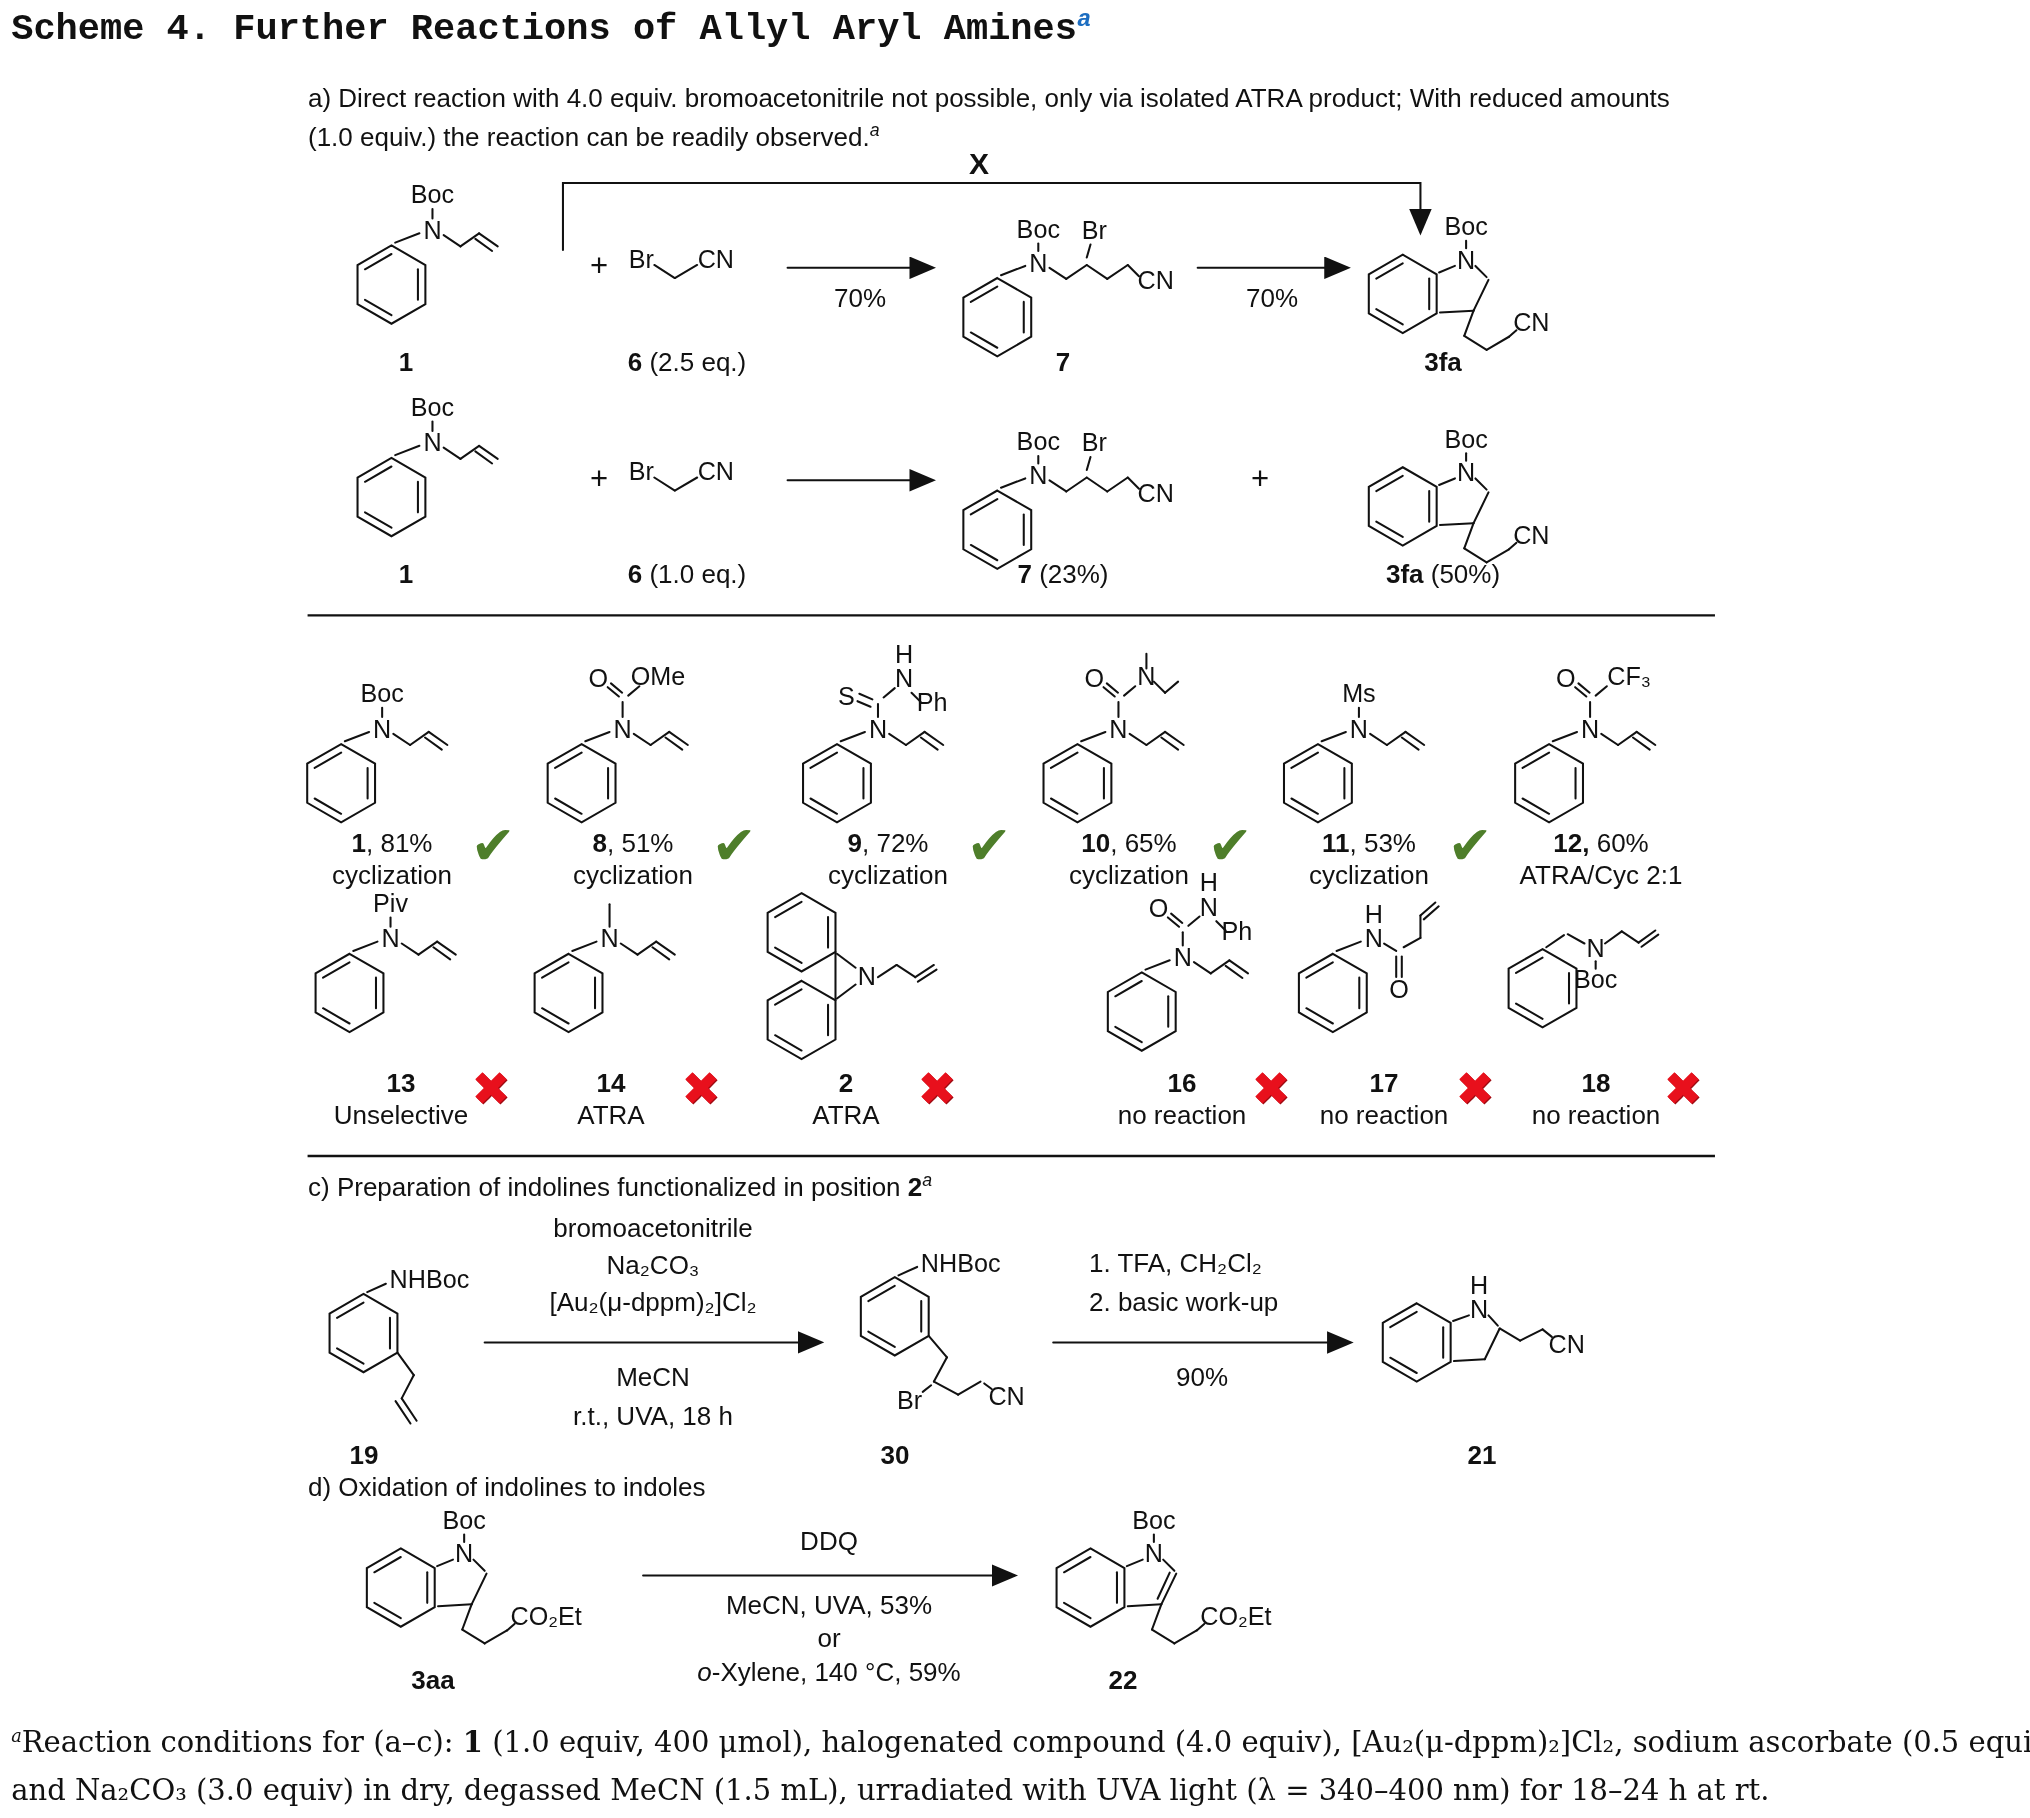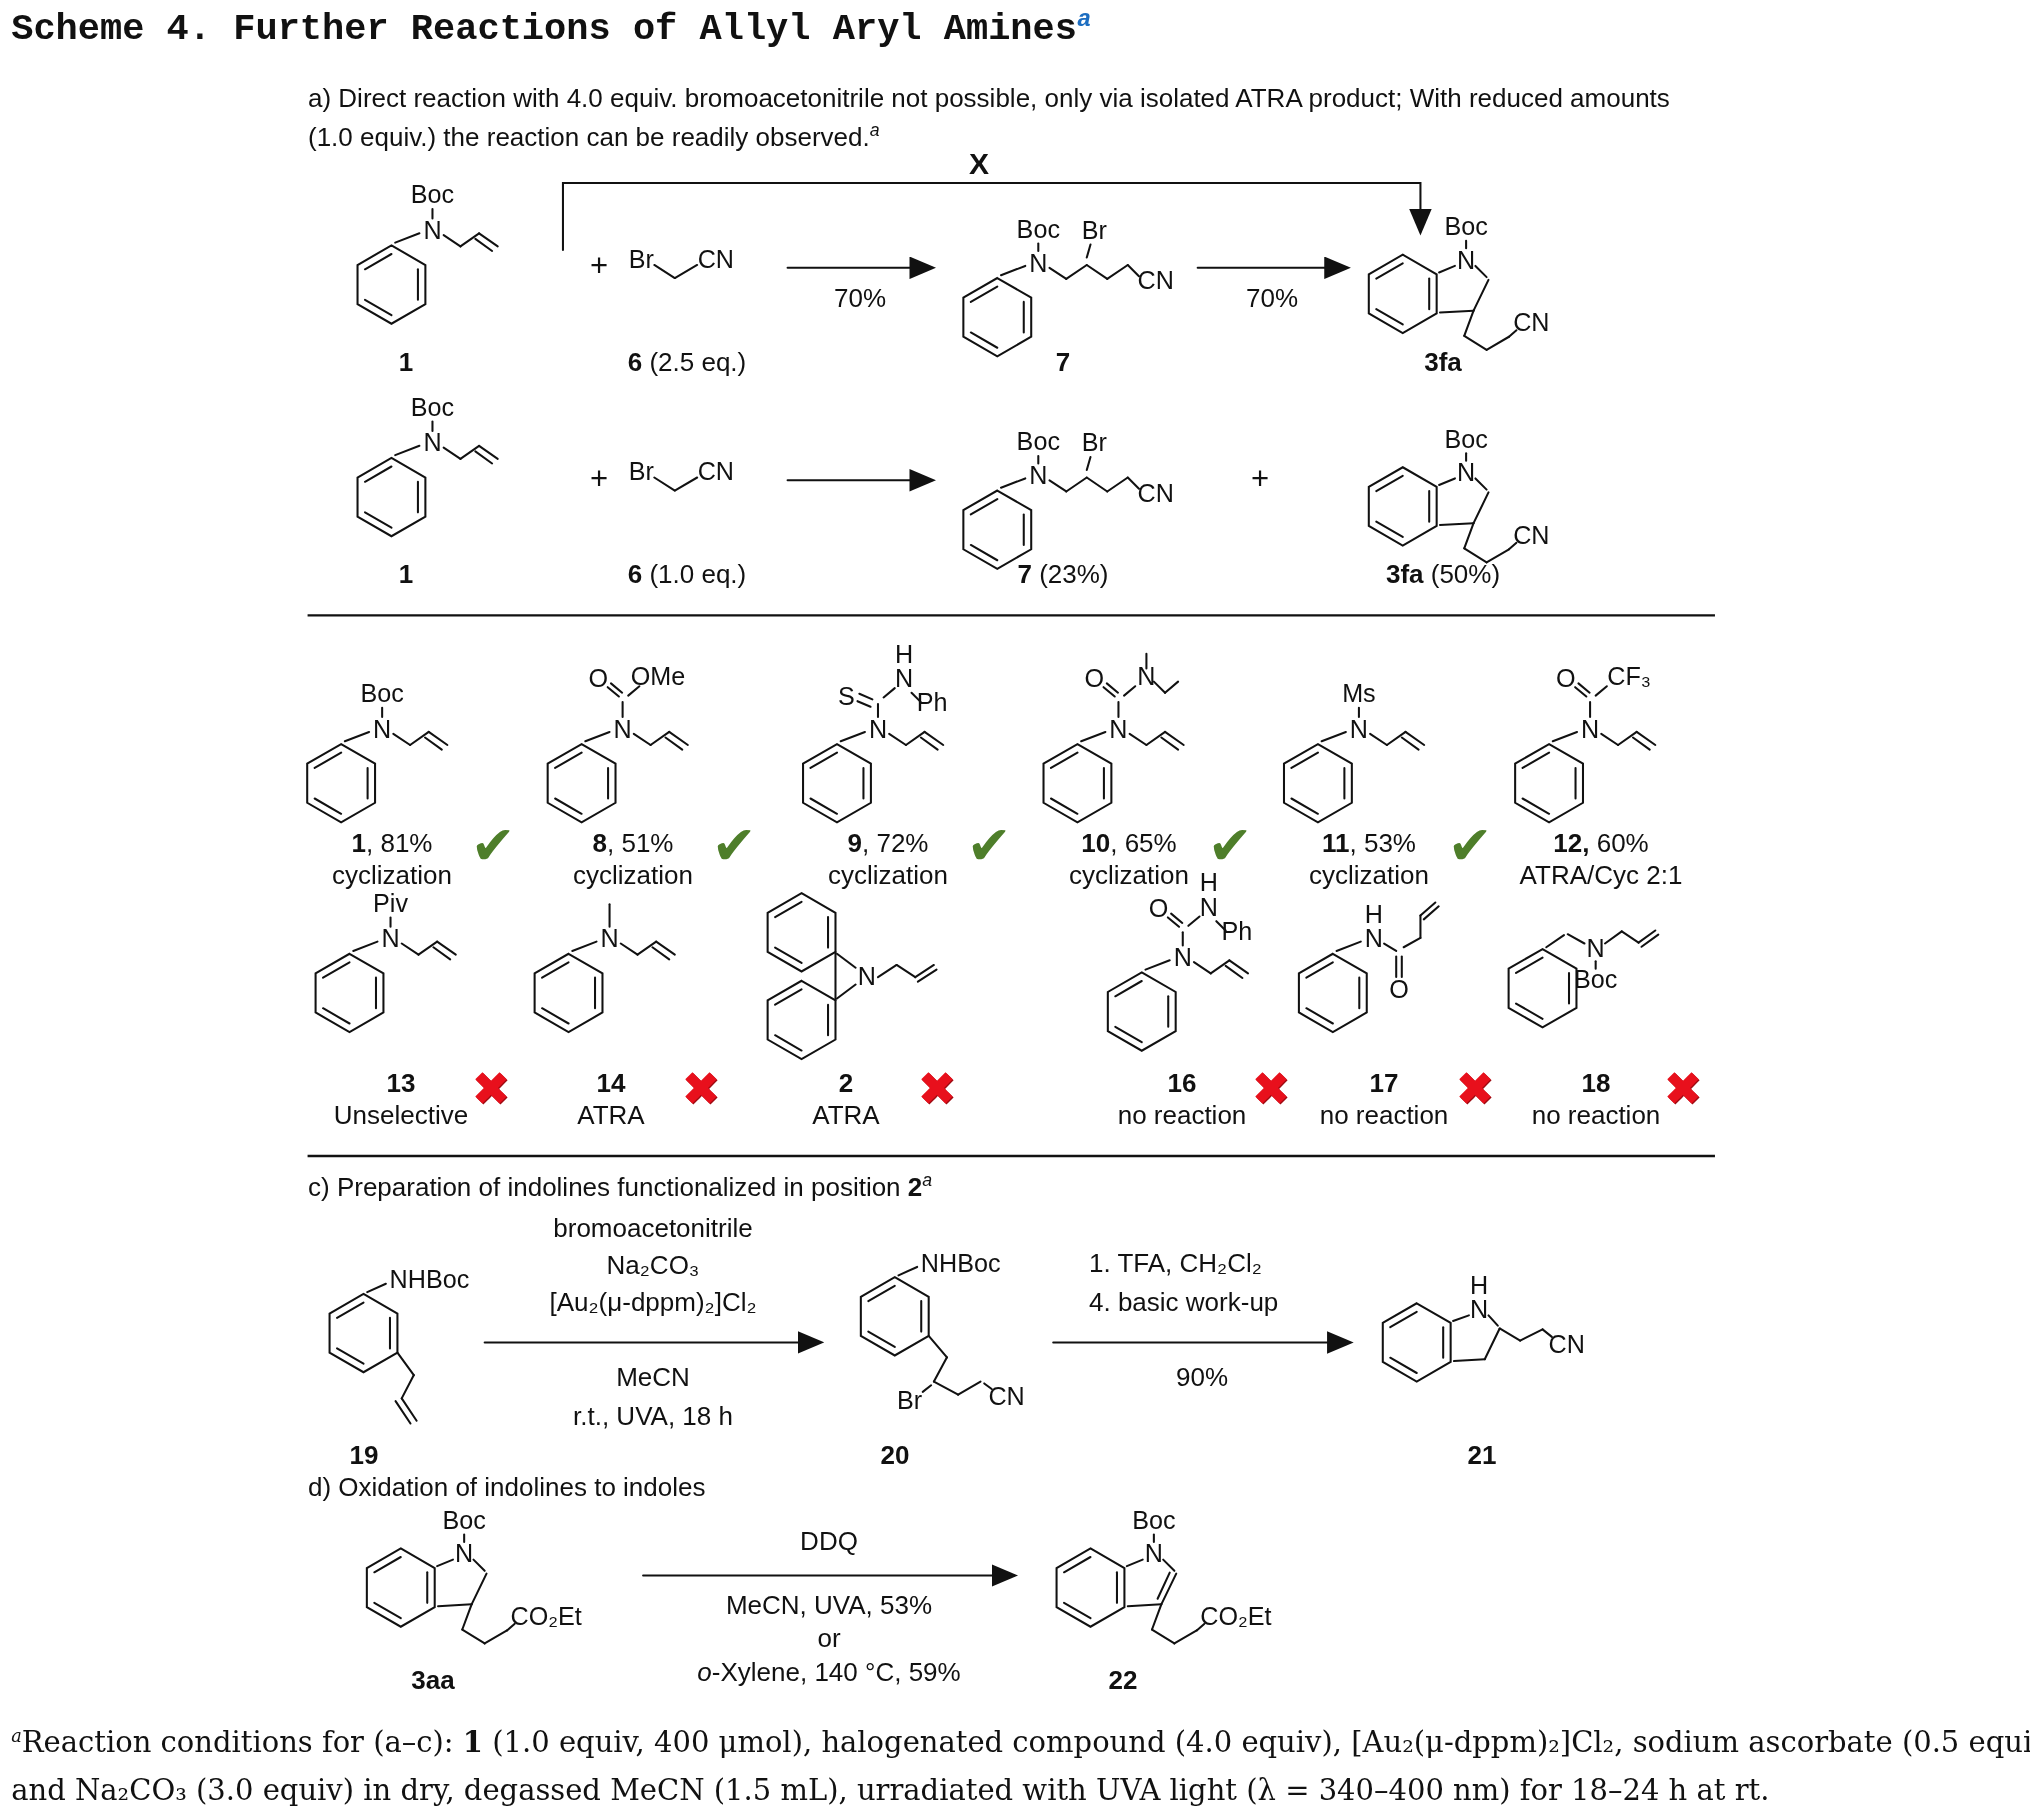--- a/index.html
+++ b/index.html
@@ -393,24 +393,24 @@
 
   <div class="abs t28" style="left:308px;top:1171px">
     <span>c) Preparation of indolines functionalized in position </span><span class="b">2</span><span class="sup-a">a</span>
   </div>
   <div class="abs ctr t28" style="left:653px;top:1212px">bromoacetonitrile</div>
   <div class="abs ctr t28" style="left:653px;top:1249px">Na₂CO₃</div>
   <div class="abs ctr t28" style="left:653px;top:1286px">[Au₂(μ-dppm)₂]Cl₂</div>
   <div class="abs ctr t28" style="left:653px;top:1361px">MeCN</div>
   <div class="abs ctr t28" style="left:653px;top:1400px">r.t., UVA, 18 h</div>
   <div class="abs t28" style="left:1089px;top:1247px">1. TFA, CH₂Cl₂</div>
-  <div class="abs t28" style="left:1089px;top:1286px">4. basic work-up</div>
+  <div class="abs t28" style="left:1089px;top:1286px">2. basic work-up</div>
   <div class="abs ctr t28" style="left:1202px;top:1361px">90%</div>
   <div class="abs ctr clabel b" style="left:364px;top:1440px">19</div>
-  <div class="abs ctr clabel b" style="left:895px;top:1440px">20</div>
+  <div class="abs ctr clabel b" style="left:895px;top:1440px">30</div>
   <div class="abs ctr clabel b" style="left:1482px;top:1440px">21</div>
 
   <div class="abs t28" style="left:308px;top:1471px">d) Oxidation of indolines to indoles</div>
   <div class="abs ctr t28" style="left:829px;top:1525px">DDQ</div>
   <div class="abs ctr t28" style="left:829px;top:1589px">MeCN, UVA, 53%</div>
   <div class="abs ctr t28" style="left:829px;top:1622px">or</div>
   <div class="abs ctr t28" style="left:829px;top:1656px">
     <span class="it">o</span><span>-Xylene, 140 °C, 59%</span>
   </div>
   <div class="abs ctr clabel b" style="left:433px;top:1665px">3aa</div>

